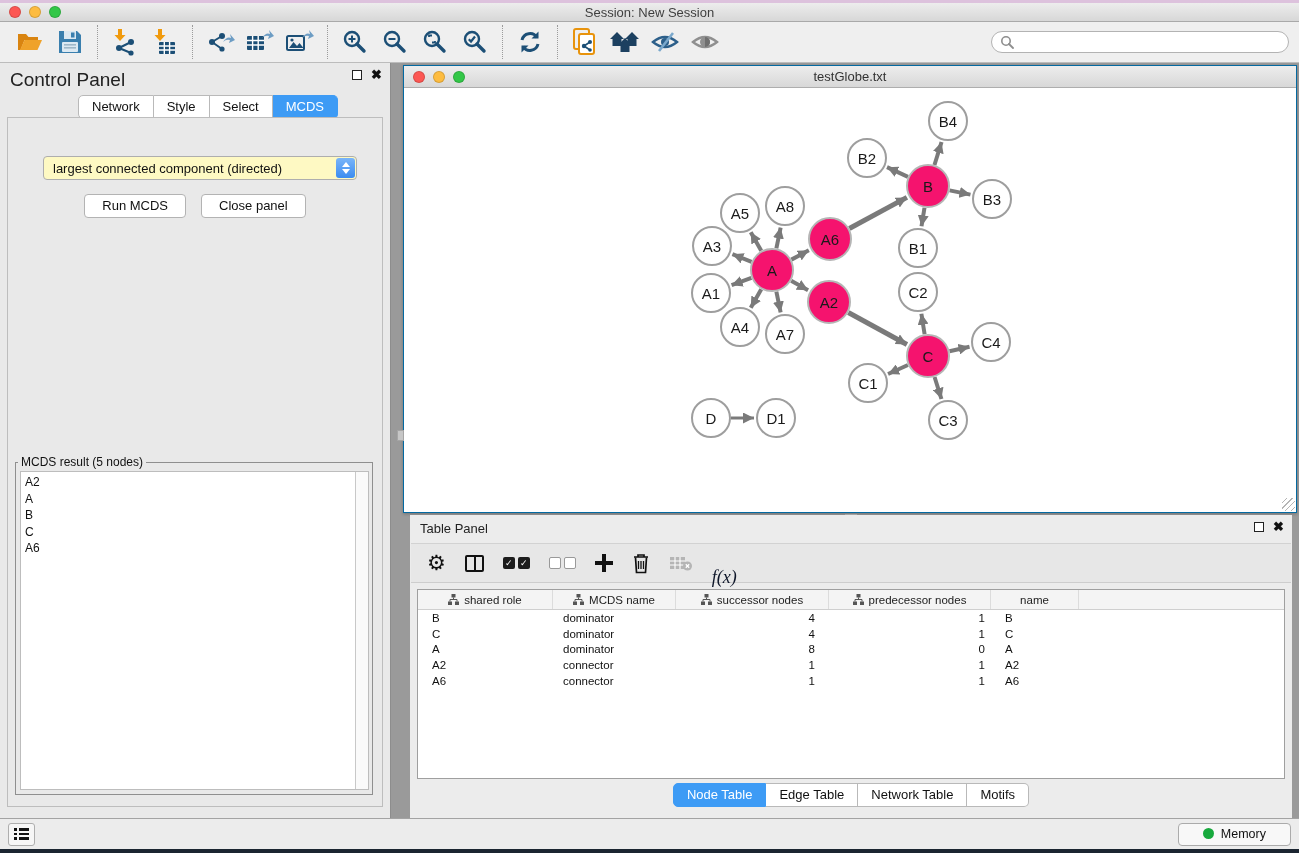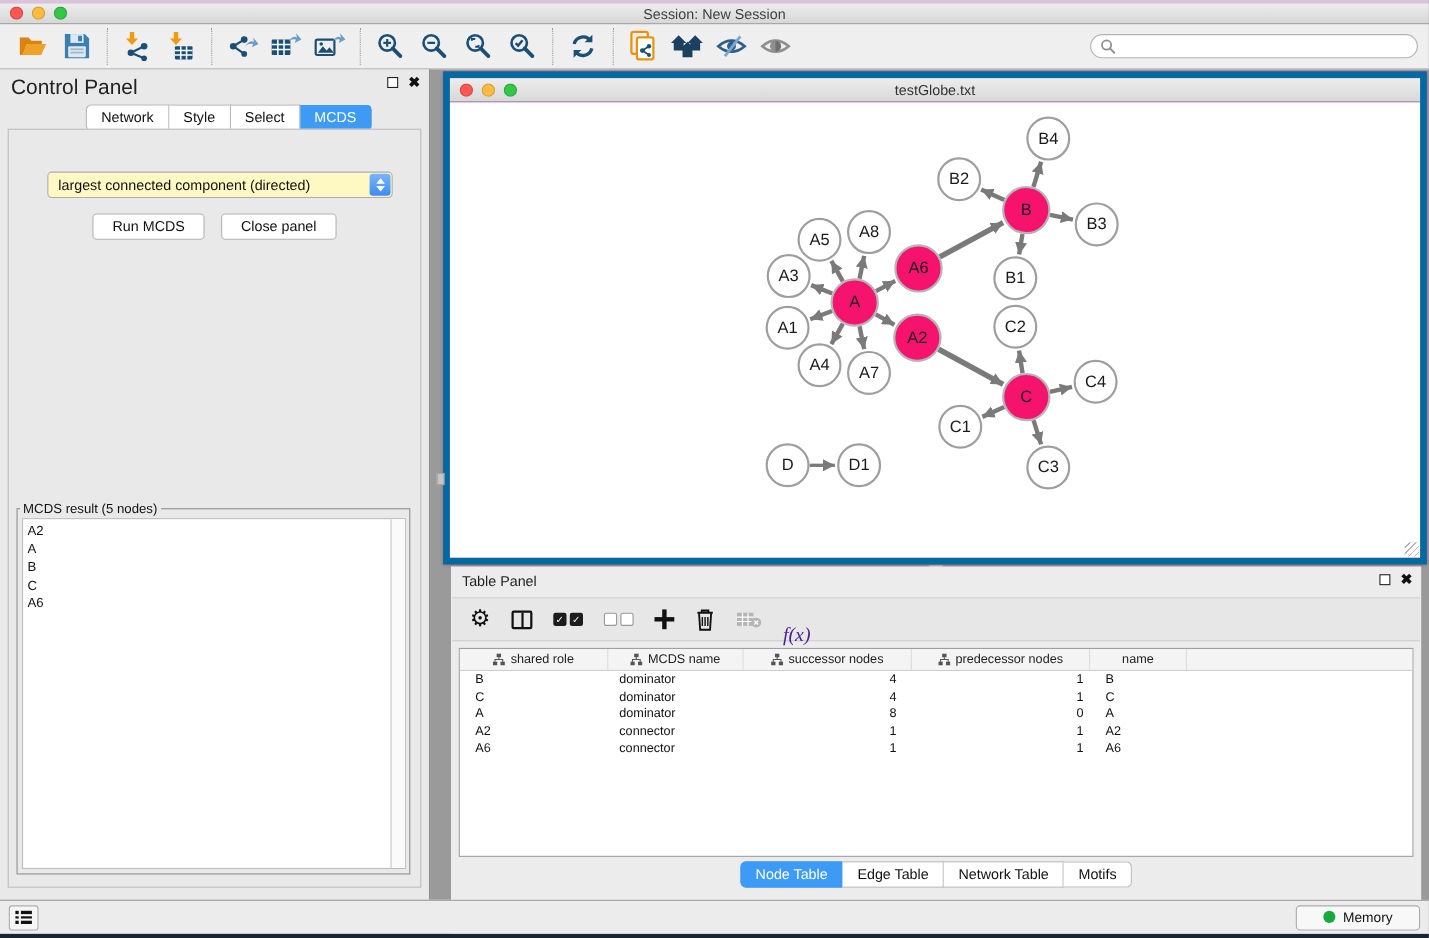--- a/index.html
+++ b/index.html
@@ -87,21 +87,21 @@
   }
   .result-fs legend { font-size:12px; color:#111; margin-left:2px; padding:0 3px; }
   .result-wrap { position:absolute; inset:2px 3px 4px 4px; background:#fff; border:1px solid #bdbdbd; display:flex; }
   .result-list { flex:1; padding:2px 0 0 4px; }
   .result-list div { font-size:12px; color:#111; line-height:16.5px; }
   .result-scroll { width:13px; border-left:1px solid #c8c8c8; background:#fafafa; }
 
   
   .net-window {
     left:403px; top:65px; width:894px; height:448px;
-    background:#a21caf; border:6px solid #0369a1;
+    background:#a21caf; border:1px solid #0369a1;
     box-shadow:0 1px 3px rgba(0,0,0,.25);
     text-decoration:underline;
   }
   .net-titlebar {
     position:absolute; top:0; left:0; right:0; height:22px;
     background:linear-gradient(#ededed,#d8d8d8); border-bottom:1px solid #aeaeae;
     display:flex; align-items:center; justify-content:center;
   }
   .net-titlebar .title { font-size:13px; color:#333; }
   .net-canvas { position:absolute; top:22px; left:0; right:0; bottom:0; background:#fff; }
@@ -123,21 +123,21 @@
   .tpicon { display:flex; align-items:center; justify-content:center; height:26px; }
   .gear-glyph { font-size:21px; color:#111; line-height:22px; }
   .cols-ic { width:19px; height:17px; border:2px solid #111; border-radius:2px; position:relative; }
   .cols-ic::after { content:""; position:absolute; left:50%; top:0; bottom:0; width:2px; background:#111; }
   .cbpair { display:flex; gap:3px; }
   .cb-on { width:12px; height:12px; background:#1c1c1c; border-radius:2px; color:#fff; font-size:9px; line-height:12px; text-align:center; }
   .cb-off { width:12px; height:12px; background:#fff; border:1.5px solid #999; border-radius:2px; }
   .plus-ic { position:relative; width:18px; height:18px; }
   .plus-ic::before { content:""; position:absolute; left:7px; top:0; width:4px; height:18px; background:#111; }
   .plus-ic::after { content:""; position:absolute; top:7px; left:0; width:18px; height:4px; background:#111; }
-  .fx { font-family:"Liberation Serif", serif; font-style:italic; font-size:18px; color:#4c1d95;margin-top:28px; }
+  .fx { font-family:"Liberation Serif", serif; font-style:italic; font-size:18px; color:#0f172a;margin-top:28px; }
   .tp-table {
     position:absolute; left:7px; right:7px; top:74px; height:190px;
     background:#fff; border:1px solid #9f9f9f; overflow:hidden;
   }
   .thead { display:flex; height:20px; background:#f4f4f4; border-bottom:1px solid #cfcfcf; }
   .th {
     display:flex; align-items:center; justify-content:center; gap:5px;
     font-size:11.5px; color:#222; border-right:1px solid #dcdcdc; height:100%;
   }
   .trow { display:flex; height:15.8px; align-items:center; }

